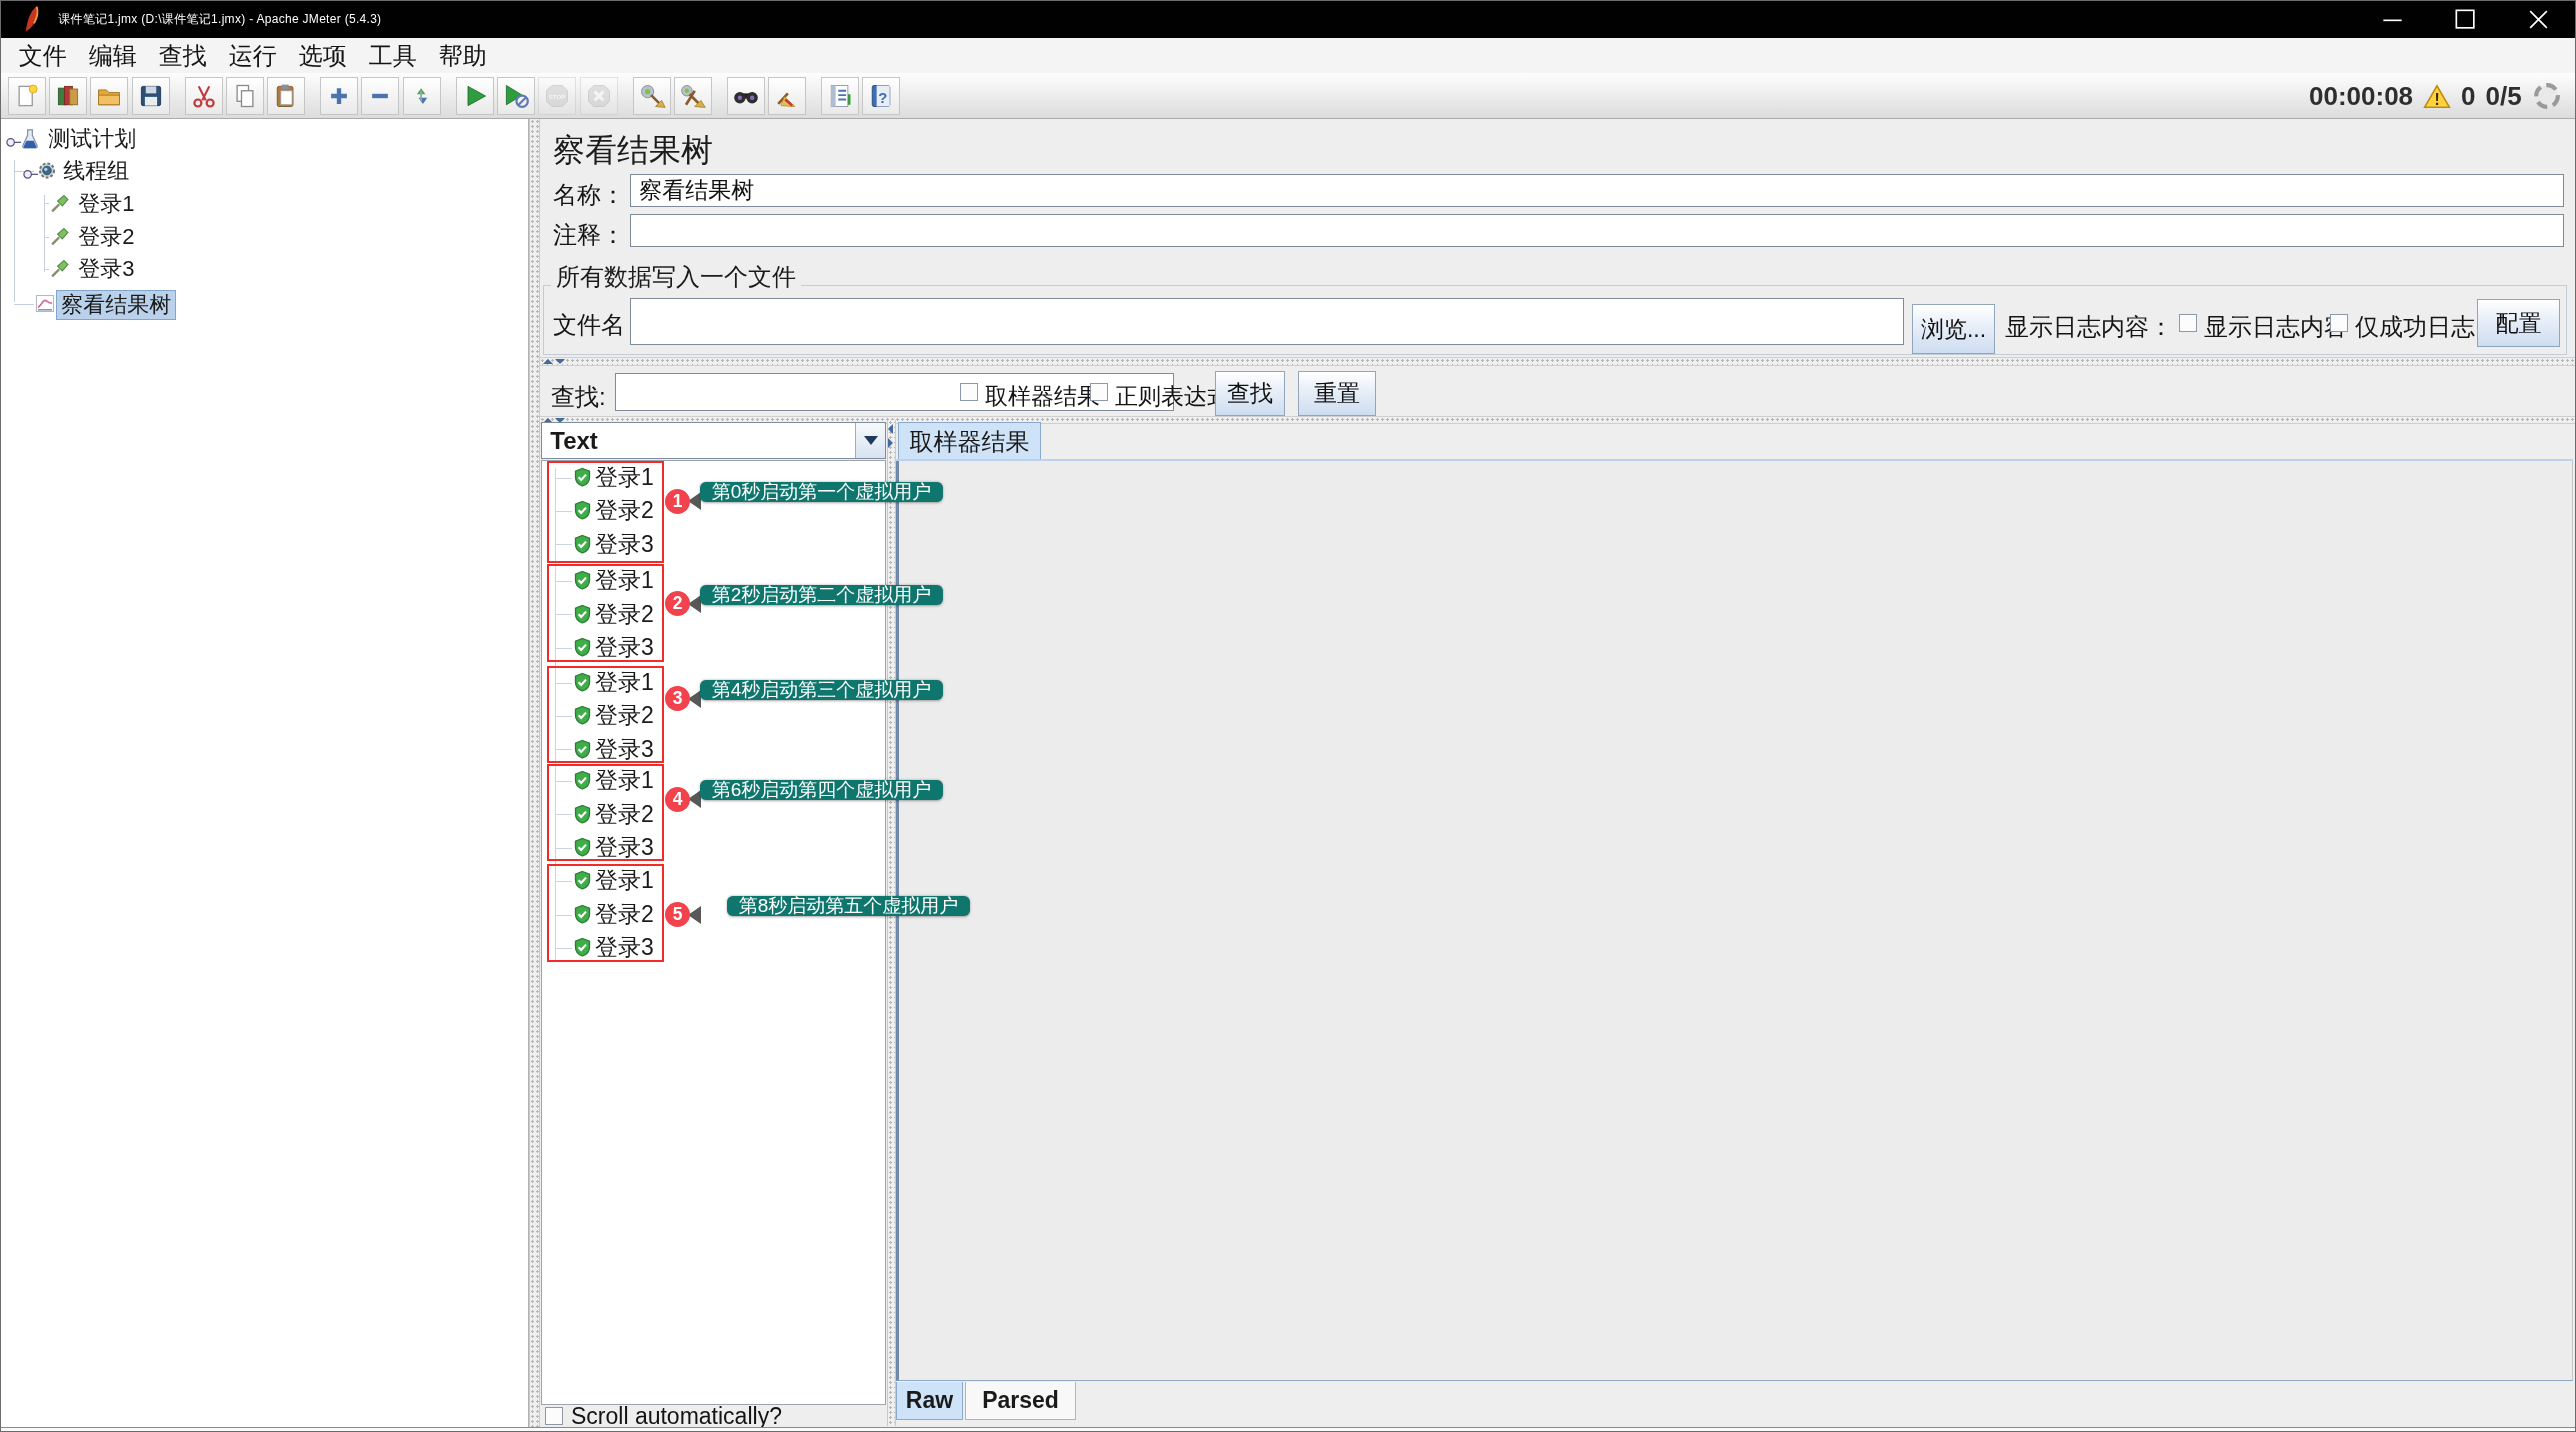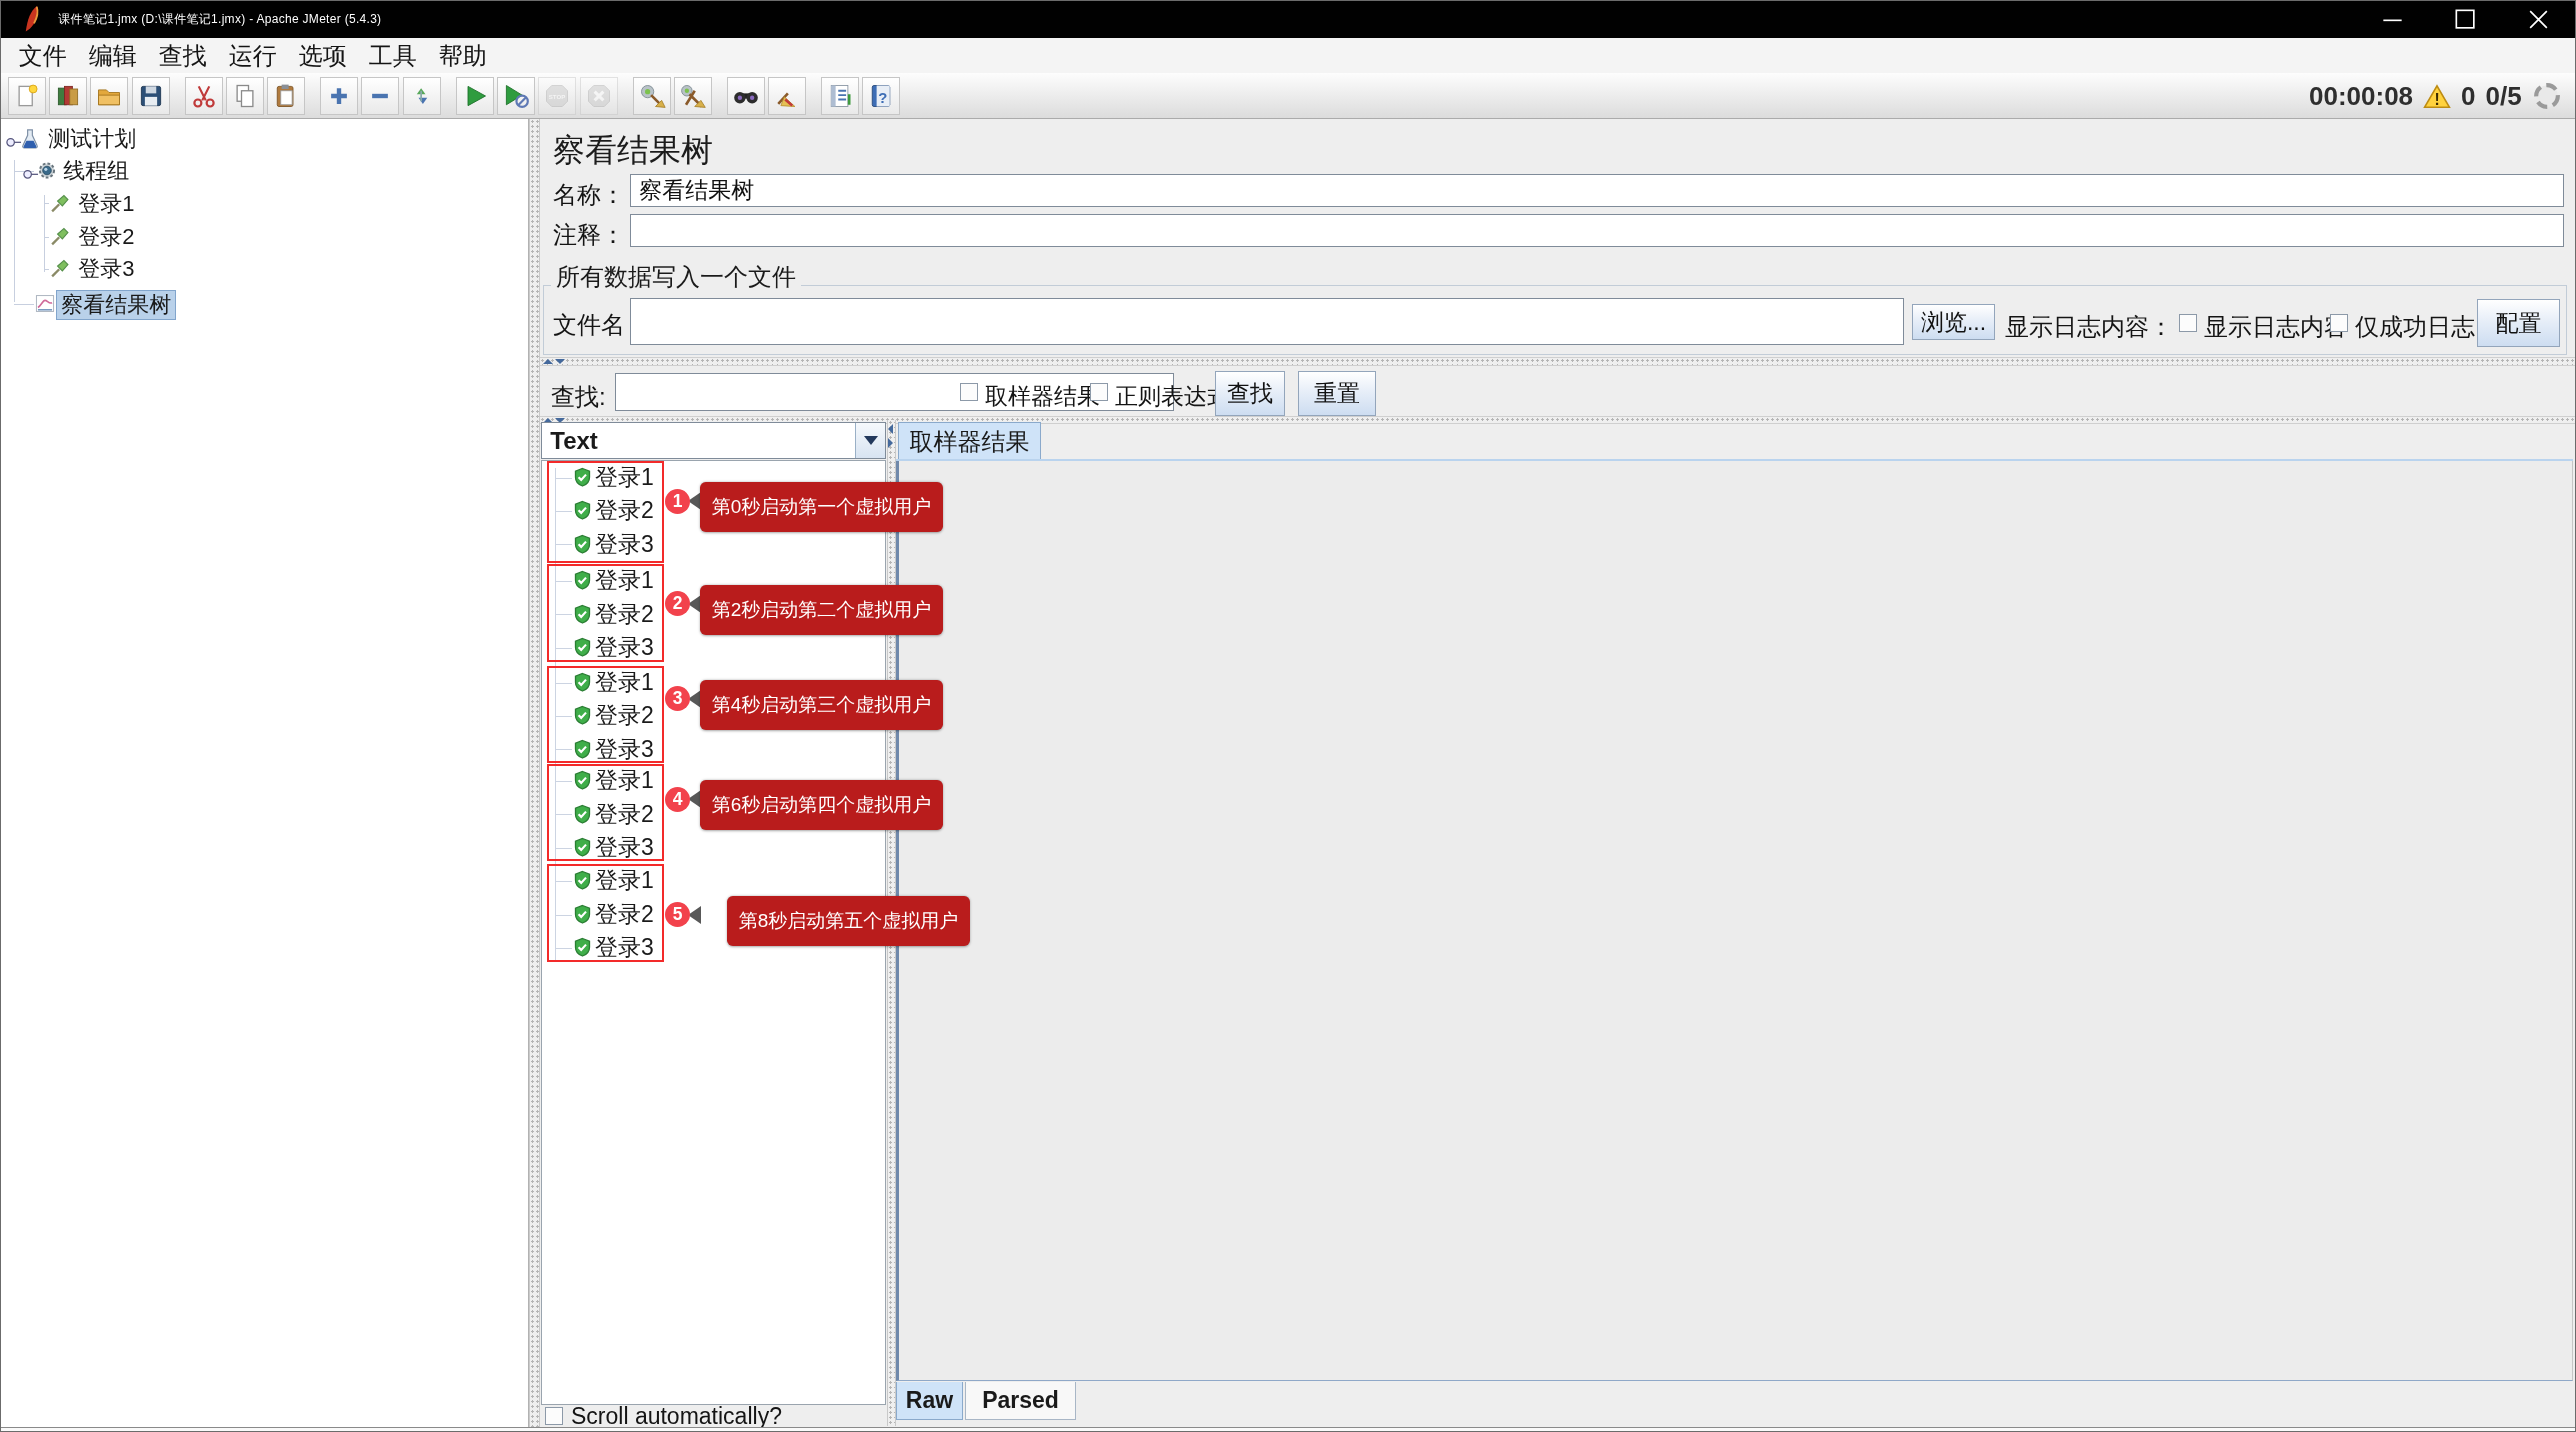--- a/index.html
+++ b/index.html
@@ -83,21 +83,21 @@
   .content-area{position:absolute;left:895px;top:460px;width:1677px;height:920px;background:#ececec;
                 border-left:3.3px solid #7089ab;border-right:0.8px solid #c6c6c6;border-bottom:1.7px solid #8fa8c8}
   .tab-bottom{position:absolute;height:38px;display:flex;align-items:center;justify-content:center;
               font-size:23px;font-weight:bold;border:0.8px solid #8aa9cb;border-top:none}
   .tab-bottom.sel{background:#cfe3f8}
   .tab-bottom.unsel{background:#f8f8f8;border-color:#a8b6c6}
   
   .ann-circle{position:absolute;width:25px;height:25px;border-radius:50%;background:#f2424c;
               color:#fff;font-size:17.5px;font-weight:bold;display:flex;align-items:center;
               justify-content:center;z-index:60}
-  .ann-tip{position:absolute;width:243px;height:50px;background:#b91c1c;border-radius:5.8px;color:#fff;
+  .ann-tip{position:absolute;width:243px;height:20px;background:#0f766e;border-radius:5.8px;color:#fff;
            font-size:19px;display:flex;align-items:center;justify-content:center;z-index:60;
            box-shadow:0 0.8px 2.5px rgba(0,0,0,.35);white-space:nowrap}
   .ann-arrow{position:absolute;width:0;height:0;border-top:9.2px solid transparent;
              border-bottom:9.2px solid transparent;border-right:13.3px solid #585858;z-index:59}
   .bottom-strip{position:absolute;left:0;top:1426px;width:100%;height:6.7px;background:#fafafa;
                 border-top:0.8px solid #8a8a8a}
 </style>
 </head>
 <body>
 
@@ -371,21 +371,21 @@
   <input class="jinput" style="left: 629px; top: 173px; width: 1934px; height: 33px;" value="察看结果树">
 
   <span class="flabel" style="left:552px;top:218px">注释：</span>
   <input class="jinput" style="left: 629px; top: 213px; width: 1934px; height: 33px;" value="">
 
   <div class="groupbox" style="left:542px;top:284px;width:2024px;height:70px"></div>
   <span class="legend" style="left:550px;top:260px">所有数据写入一个文件</span>
 
   <span class="flabel" style="left:552px;top:308px">文件名</span>
   <input class="jinput" style="left: 629px; top: 297px; width: 1274px; height: 47px;" value="">
-  <button class="jbtn" style="left:1911px;top:303px;width:83px;height:36px">浏览...</button>
+  <button class="jbtn" style="left:1911px;top:303px;width:83px;height:50px">浏览...</button>
   <span class="flabel" style="left:2004px;top:310px">显示日志内容：</span>
   <span class="cb" style="left:2178px;top:313px"></span>
   <span class="flabel" style="left:2203px;top:310px">显示日志内容</span>
   <span class="cb" style="left:2329px;top:313px"></span>
   <span class="flabel" style="left:2354px;top:310px">仅成功日志</span>
   <button class="jbtn" style="left:2476px;top:298px;width:83px;height:48px;border-width:1.7px">配置</button>
 
   <div class="hsplit dotted" style="left:539px;top:356px;width:2037px;height:9.2px"></div>
   <span class="split-arrow" style="left:542px;top:358px;border-left:5px solid transparent;border-right:5px solid transparent;border-bottom:5.8px solid #44699c"></span>
   <span class="split-arrow" style="left:554px;top:358px;border-left:5px solid transparent;border-right:5px solid transparent;border-top:5.8px solid #44699c"></span>

